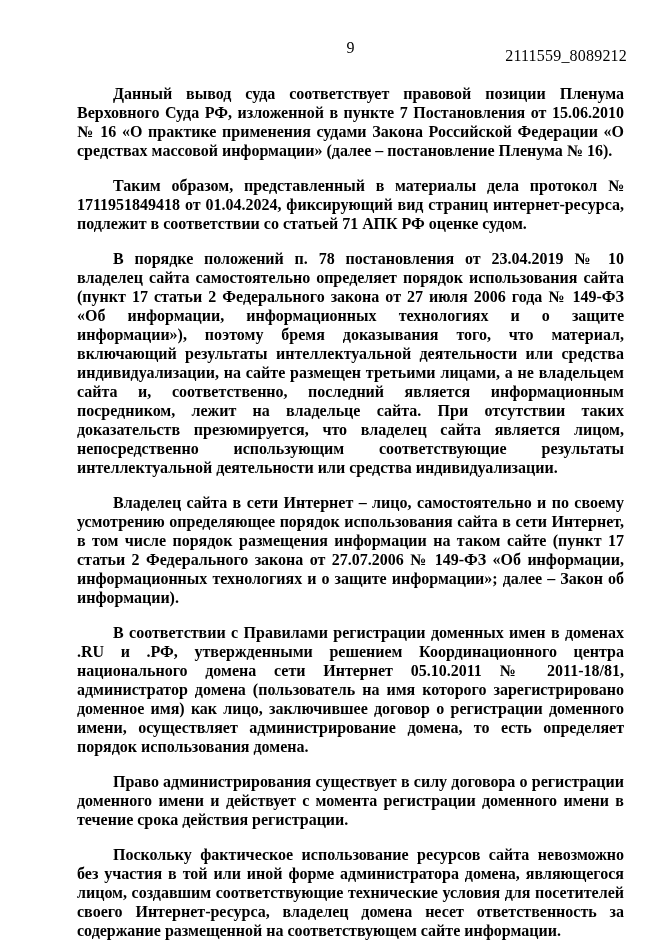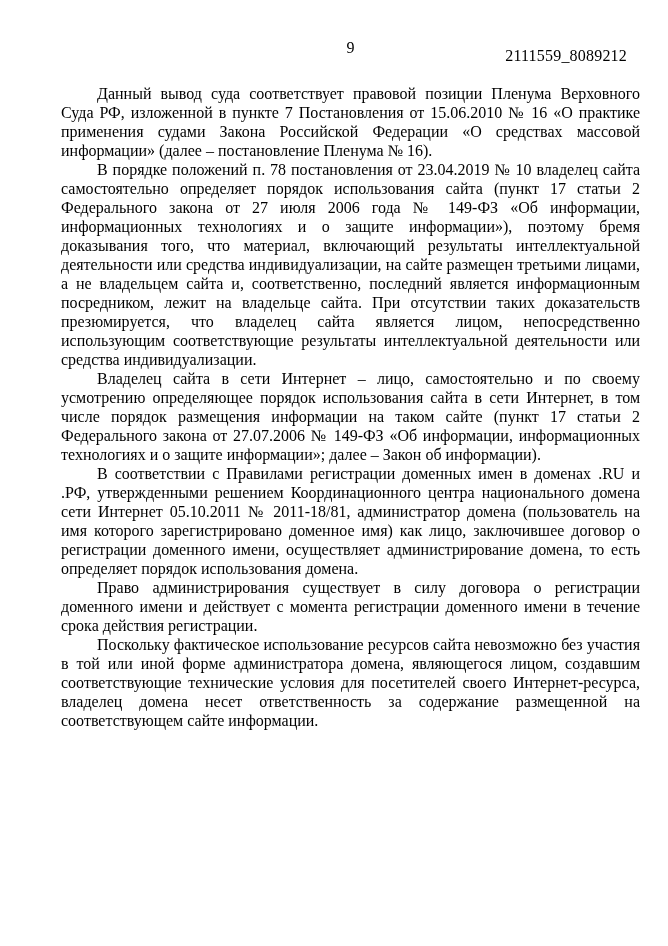--- a/index.html
+++ b/index.html
@@ -32,36 +32,38 @@
     text-align: center;
   }
   .doc-id {
     position: absolute;
     right: 13px;
     top: 0;
     letter-spacing: 0.2px;
     margin-top: 8px;
   }
   .body-text p {
-    margin: 0;
+    margin: 16px;
     font-size: 16px;
     line-height: 19px;
     text-align: justify;
     text-indent: 36px;
+    font-weight: bold;
   }
 </style>
 </head>
 <body>
 
 <div class="page">
   <div class="page-header">
     <span class="page-number">9</span>
     <span class="doc-id">2111559_8089212</span>
   </div>
   <div class="body-text">
     <p>Данный вывод суда соответствует правовой позиции Пленума Верховного Суда РФ, изложенной в пункте 7 Постановления от 15.06.2010 № 16 «О практике применения судами Закона Российской Федерации «О средствах массовой информации» (далее – постановление Пленума № 16).</p>
+    <p>Таким образом, представленный в материалы дела протокол № 1711951849418 от 01.04.2024, фиксирующий вид страниц интернет-ресурса, подлежит в соответствии со статьей 71 АПК РФ оценке судом.</p>
     <p>В порядке положений п. 78 постановления от 23.04.2019 № 10 владелец сайта самостоятельно определяет порядок использования сайта (пункт 17 статьи 2 Федерального закона от 27 июля 2006 года № 149-ФЗ «Об информации, информационных технологиях и о защите информации»), поэтому бремя доказывания того, что материал, включающий результаты интеллектуальной деятельности или средства индивидуализации, на сайте размещен третьими лицами, а не владельцем сайта и, соответственно, последний является информационным посредником, лежит на владельце сайта. При отсутствии таких доказательств презюмируется, что владелец сайта является лицом, непосредственно использующим соответствующие результаты интеллектуальной деятельности или средства индивидуализации.</p>
     <p>Владелец сайта в сети Интернет – лицо, самостоятельно и по своему усмотрению определяющее порядок использования сайта в сети Интернет, в том числе порядок размещения информации на таком сайте (пункт 17 статьи 2 Федерального закона от 27.07.2006 № 149-ФЗ «Об информации, информационных технологиях и о защите информации»; далее – Закон об информации).</p>
     <p>В соответствии с Правилами регистрации доменных имен в доменах .RU и .РФ, утвержденными решением Координационного центра национального домена сети Интернет 05.10.2011 № 2011-18/81, администратор домена (пользователь на имя которого зарегистрировано доменное имя) как лицо, заключившее договор о регистрации доменного имени, осуществляет администрирование домена, то есть определяет порядок использования домена.</p>
     <p>Право администрирования существует в силу договора о регистрации доменного имени и действует с момента регистрации доменного имени в течение срока действия регистрации.</p>
     <p>Поскольку фактическое использование ресурсов сайта невозможно без участия в той или иной форме администратора домена, являющегося лицом, создавшим соответствующие технические условия для посетителей своего Интернет-ресурса, владелец домена несет ответственность за содержание размещенной на соответствующем сайте информации.</p>
   </div>
 </div>
 
 </body></html>

